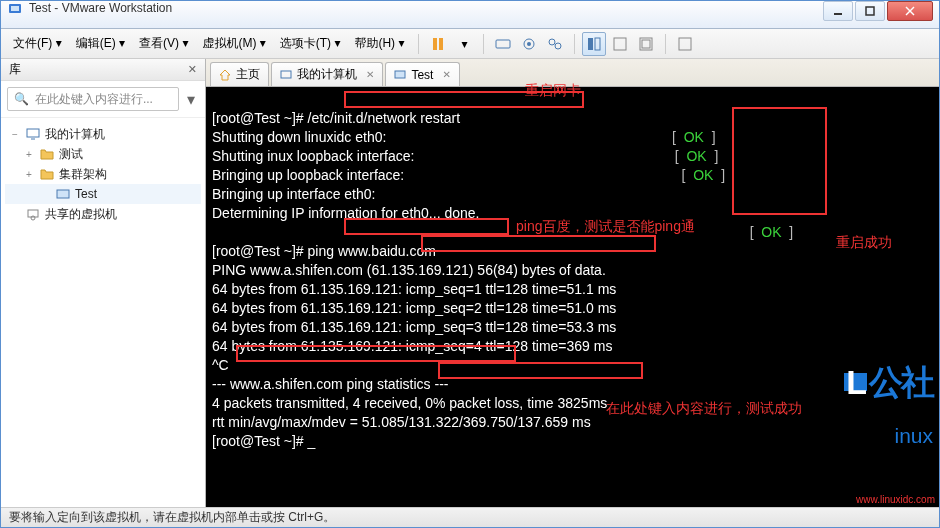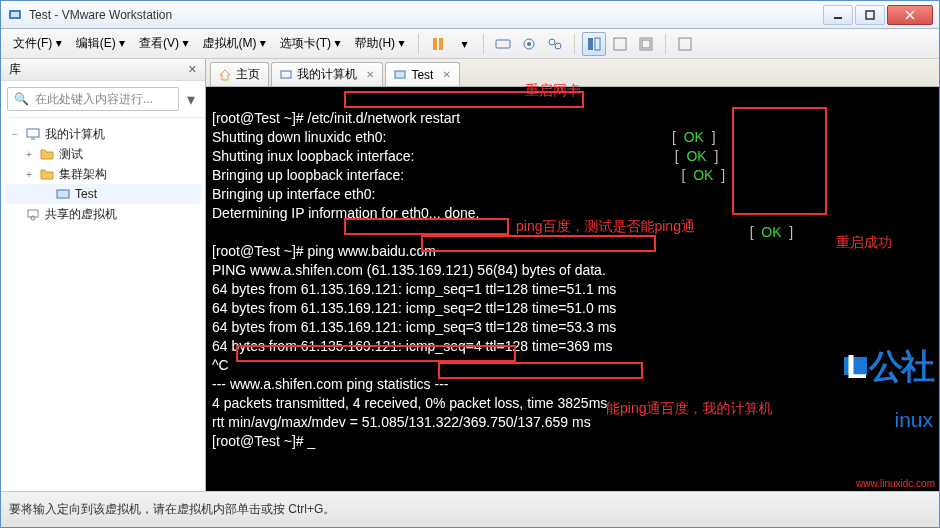--- a/index.html
+++ b/index.html
@@ -1,18 +1,18 @@
 <!DOCTYPE html>
 <html><head>
 <meta charset="utf-8">
 <style>
 * { margin: 0; padding: 0; box-sizing: border-box; font-family: "Microsoft YaHei", Tahoma, sans-serif; }
 html, body { width: 940px; height: 528px; overflow: hidden; }
 .window { width: 940px; height: 528px; background: #f0f0f0; border: 1px solid #5a8fcf; display: flex; flex-direction: column; }
-.titlebar { height: 28px; background: linear-gradient(#fdfdfe,#e6eef9); border-bottom: 1px solid #a8b8cc; display: flex; align-items: center; padding: 0 6px; }
+.titlebar { height: 28px; background: linear-gradient(#fdfdfe,#e6eef9); border-bottom: 1px solid #a8b8cc; display: flex; padding: 0 6px; }
 .titlebar .icon { width: 16px; height: 16px; margin-right: 6px; display: inline-flex; }
 .titlebar .title { font-size: 12px; color: #333; }
 .winbtns { margin-left: auto; display: flex; gap: 0; }
 .winbtn { width: 30px; height: 20px; display: flex; align-items: center; justify-content: center; border: 1px solid #b6c6da; background: linear-gradient(#f7fbff,#dbe8f7); border-radius: 2px; margin-left: 2px; font-size: 10px; }
 .winbtn.close { background: linear-gradient(#f48a7f,#d9534f); border-color: #a03a34; color: #fff; width: 46px; }
 .menubar { height: 30px; background: linear-gradient(#f9f9f9,#ececec); border-bottom: 1px solid #ccc; display: flex; align-items: center; padding: 0 6px; font-size: 12px; }
 .menubar .mitem { padding: 4px 6px; margin-right: 2px; cursor: default; }
 .menubar .sep { width: 1px; height: 20px; background: #ccc; margin: 0 6px; }
 .tbtn { width: 24px; height: 24px; display: inline-flex; align-items: center; justify-content: center; margin: 0 1px; border: 1px solid transparent; border-radius: 2px; }
 .tbtn.active { border-color: #8faed0; background: linear-gradient(#eaf3fc,#cfe3f7); }
@@ -35,21 +35,21 @@
 .main { flex: 1; display: flex; flex-direction: column; background: #f9f6ee; min-width: 0; }
 .tabs { height: 28px; display: flex; align-items: flex-end; padding: 2px 4px 0 4px; gap: 2px; background: linear-gradient(#f2efe8,#e8e5dc); border-bottom: 1px solid #b8b8b8; }
 .tab { height: 24px; background: linear-gradient(#fefefe,#eeeeee); border: 1px solid #b8b8b8; border-bottom: none; border-radius: 3px 3px 0 0; padding: 0 8px; display: flex; align-items: center; font-size: 12px; gap: 5px; justify-content: space-between; }
 .tab .x { font-size: 10px; color: #888; margin-left: 4px; }
 .tab.active { background: linear-gradient(#fff,#f5f5f5); }
 .term { flex: 1; background: #000; color: #fff; font-family: "Courier New", monospace; font-size: 14px; line-height: 18px; padding: 4px 6px; white-space: pre; overflow: hidden; position: relative; }
 .term .ok { color: #3bd23b; }
 .term .br { color: #bbb; }
 .annot { position: absolute; color: #e33; font-family: "Microsoft YaHei", sans-serif; font-size: 14px; }
 .rbox { position: absolute; border: 2px solid #e33; }
-.status { height: 36px; background: linear-gradient(#f2f2f2,#e3e3e3); border-top: 1px solid #ccc; font-size: 12px; display: flex; align-items: center; padding: 0 8px; color: #333; text-align: right; }
+.status { height: 20px; background: linear-gradient(#f2f2f2,#e3e3e3); border-top: 1px solid #ccc; font-size: 12px; display: flex; align-items: center; padding: 0 8px; color: #333; text-align: right; }
 .watermark { position: absolute; right: 6px; bottom: 8px; text-align: right; pointer-events: none; }
 .watermark .big { color: #1b77d6; font-size: 34px; font-weight: bold; font-family: Arial, sans-serif; letter-spacing: -2px; padding-left: 35px; }
 .watermark .big .bar { display: inline-block; background: #1b77d6; color: #fff; padding: 0 2px; margin-right: 2px; }
 .watermark .small { color: #1b77d6; font-size: 21px; font-family: Arial; }
 .watermark .url { color: #e33; font-size: 10px; position: absolute; right: -2px; bottom: -10px; }
 svg { display: block; }
 </style>
 </head>
 <body>
 
@@ -259,21 +259,21 @@
         <div class="rbox" style="left:138px; top:4px; width:240px; height:17px;"></div>
         <div class="rbox" style="left:138px; top:131px; width:165px; height:17px;"></div>
         <div class="rbox" style="left:526px; top:20px; width:95px; height:108px;"></div>
         <div class="rbox" style="left:215px; top:148px; width:235px; height:17px;"></div>
         <div class="rbox" style="left:30px; top:258px; width:280px; height:17px;"></div>
         <div class="rbox" style="left:232px; top:275px; width:205px; height:17px;"></div>
 
         
         <div class="annot" style="left:310px; top:130px;">ping百度，测试是否能ping通</div>
         <div class="annot" style="left:630px; top:146px;">重启成功</div>
-        <div class="annot" style="left:400px; top:312px;">能ping通百度，我的计算机</div>
+        <div class="annot" style="left:400px; top:312px;">在此处键入内容进行，测试成功</div>
 
         <div class="watermark">
           <div class="big"><span class="bar">L</span><span>公社</span></div>
           <div class="small">inux</div>
           <div class="url">www.linuxidc.com</div>
         </div>
       </div>
     </div>
   </div>
 

